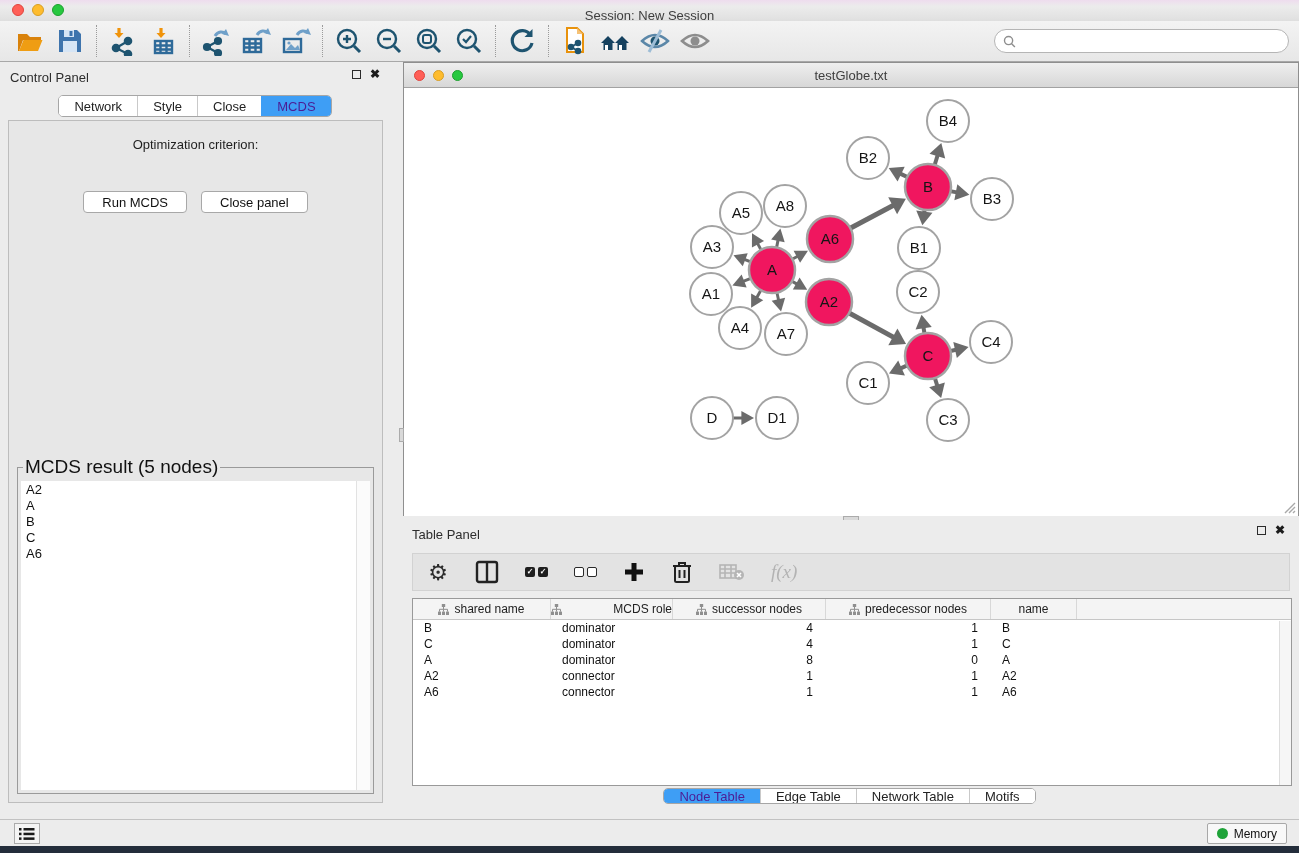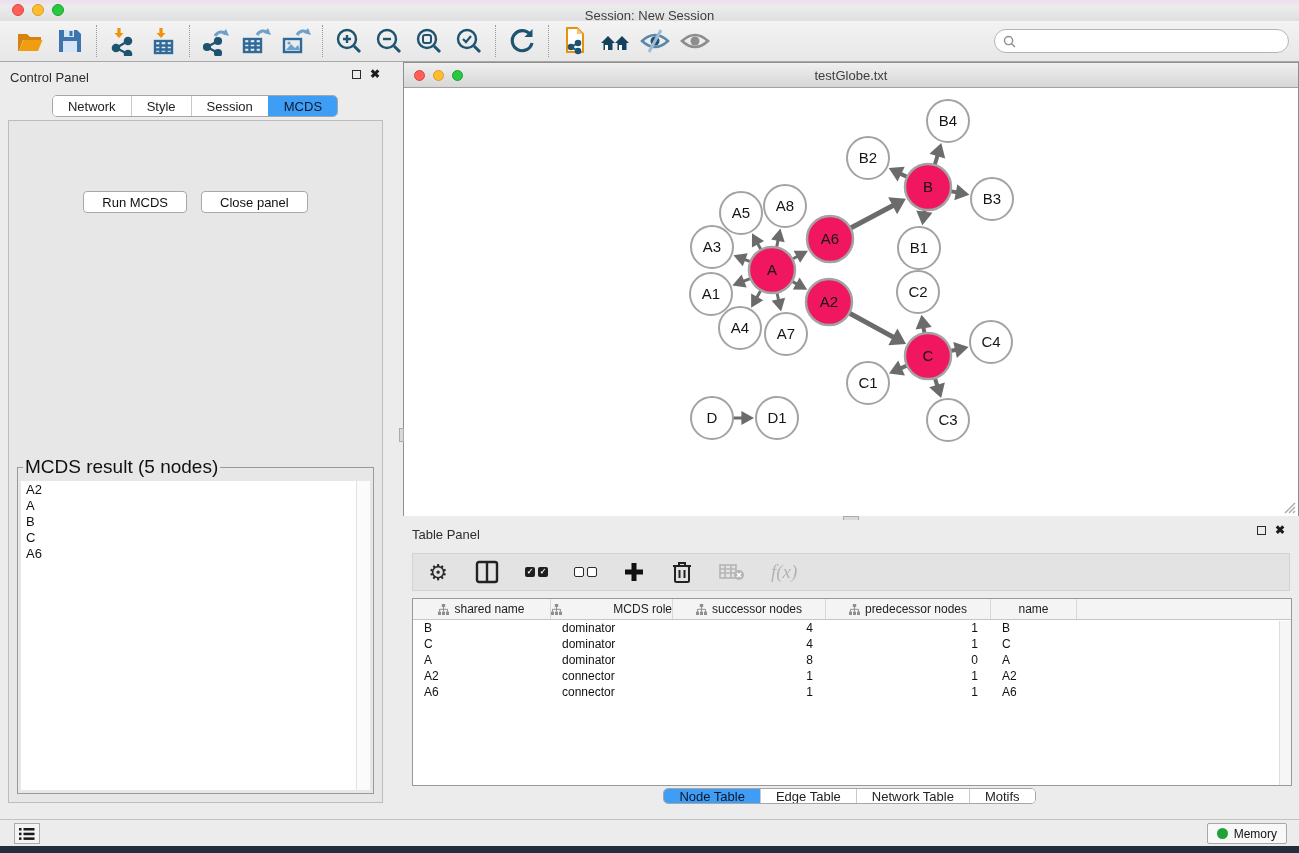--- a/index.html
+++ b/index.html
@@ -32,21 +32,21 @@
   .control-panel { position:absolute; top:62px; left:0; width:390px; height:757px; background:#ececec; }
   .cp-header { position:absolute; top:6px; left:10px; right:10px; height:18px; font-size:13px; color:#2d2d2d;
     display:flex; align-items:center; }
   .panel-icons { position:absolute; right:0; top:1px; display:flex; gap:9px; align-items:center; }
   .float-box { width:9px; height:9px; border:1.5px solid #2b2b2b; display:inline-block; }
   .close-x { font-size:12px; font-weight:bold; color:#1c1c1c; line-height:10px; }
   .cp-tabs { position:absolute; top:33px; left:0; width:100%; display:flex; justify-content:center; }
   .tabgroup { display:flex; border:1px solid #a6a6a6; border-radius:5px; overflow:hidden; background:#fff; height:22px; }
   .tab { padding:0 15px; font-size:13px; color:#222; display:flex; align-items:center; border-left:1px solid #c9c9c9; background:#fff; }
   .tab:first-child { border-left:none; }
-  .tab.selected { background:#3e9ef5; color:#0f172a; border-left-color:#3e9ef5; }
+  .tab.selected { background:#3e9ef5; color:#4c1d95; border-left-color:#3e9ef5; }
   .cp-content { position:absolute; top:58px; left:8px; right:7px; bottom:16px; background:#e7e7e7; border:1px solid #bdbdbd; }
   .opt-label { position:absolute; top:16px; width:100%; text-align:center; font-size:13px; color:#1f1f1f; }
   .dropdown { position:absolute; top:37px; left:35px; right:35px; height:23px; background:#fff; border:1px solid #9f9f9f;
     border-radius:4px; display:flex; align-items:center; font-size:13px; }
   .dd-value { flex:1; padding-left:9px; color:#111; white-space:nowrap; overflow:hidden; }
   .dd-stepper { width:19px; height:21px; margin:0; border-radius:3px; background:linear-gradient(180deg,#6cb1f9,#2f7fe8);
     display:flex; flex-direction:column; align-items:center; justify-content:center; color:#fff; font-size:6.5px; line-height:6px; }
   .cp-buttons { position:absolute; top:70px; width:100%; display:flex; justify-content:center; gap:14px; }
   .push-btn { height:22px; padding:0 18px; background:#fff; border:1px solid #a8a8a8; border-radius:4px;
     font-size:13px; color:#111; display:flex; align-items:center; }
@@ -269,25 +269,26 @@
     <span>Control Panel</span>
     <span class="panel-icons">
       <span class="float-box"></span>
       <span class="close-x">✖</span>
     </span>
   </div>
   <div class="cp-tabs">
     <div class="tabgroup">
       <div class="tab">Network</div>
       <div class="tab">Style</div>
-      <div class="tab">Session</div>
+      <div class="tab">Close</div>
       <div class="tab selected">MCDS</div>
     </div>
   </div>
   <div class="cp-content">
+    <div class="opt-label">Optimization criterion:</div>
     <div class="cp-buttons">
       <div class="push-btn">Run MCDS</div>
       <div class="push-btn">Close panel</div>
     </div>
     <fieldset class="mcds-fieldset">
       <legend>MCDS result (5 nodes)</legend>
       <div class="listbox">
         <div class="inner">
             <div class="list-item">A2</div>
             <div class="list-item">A</div>

